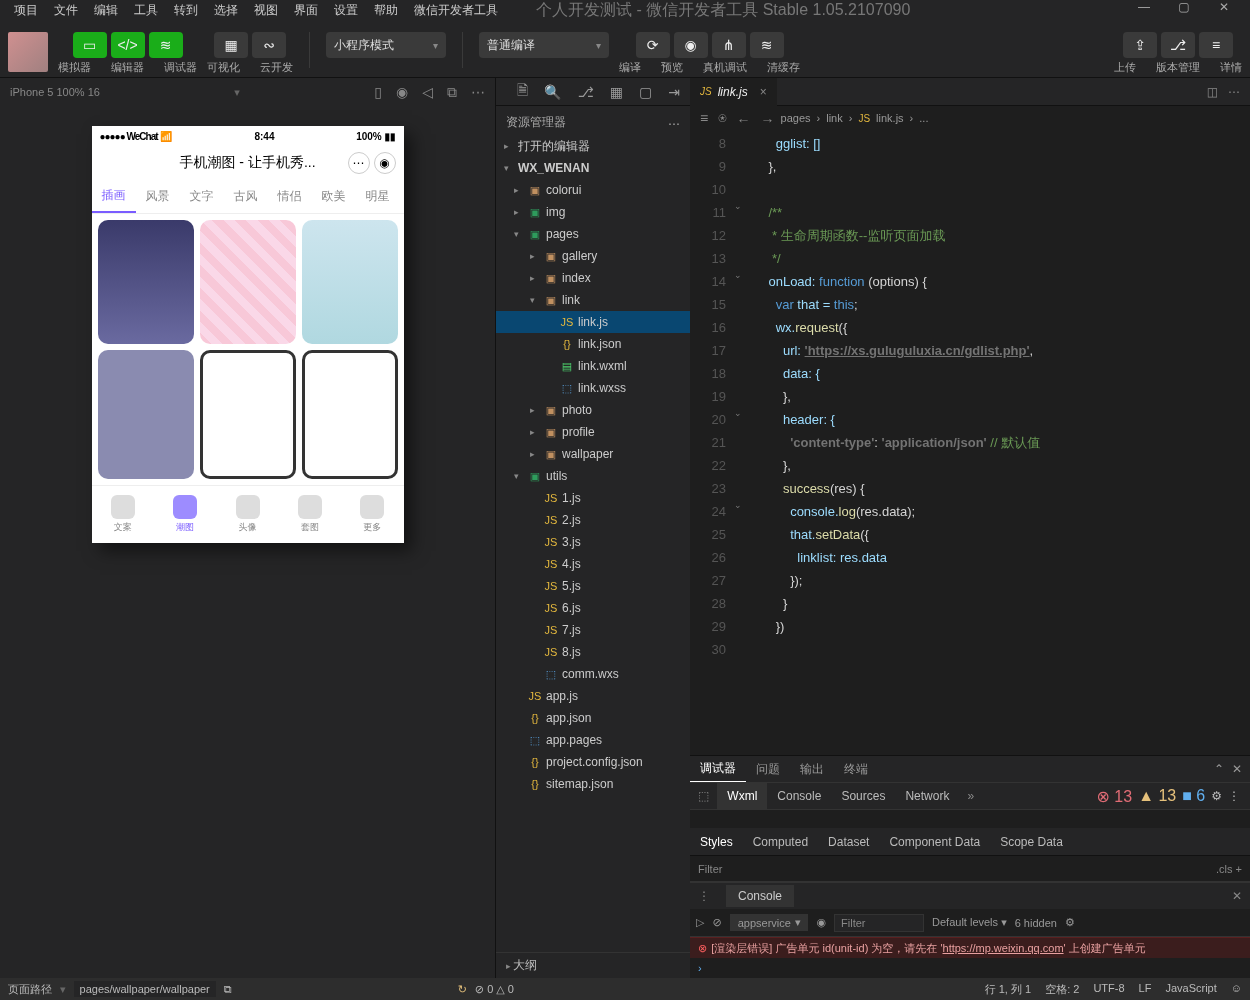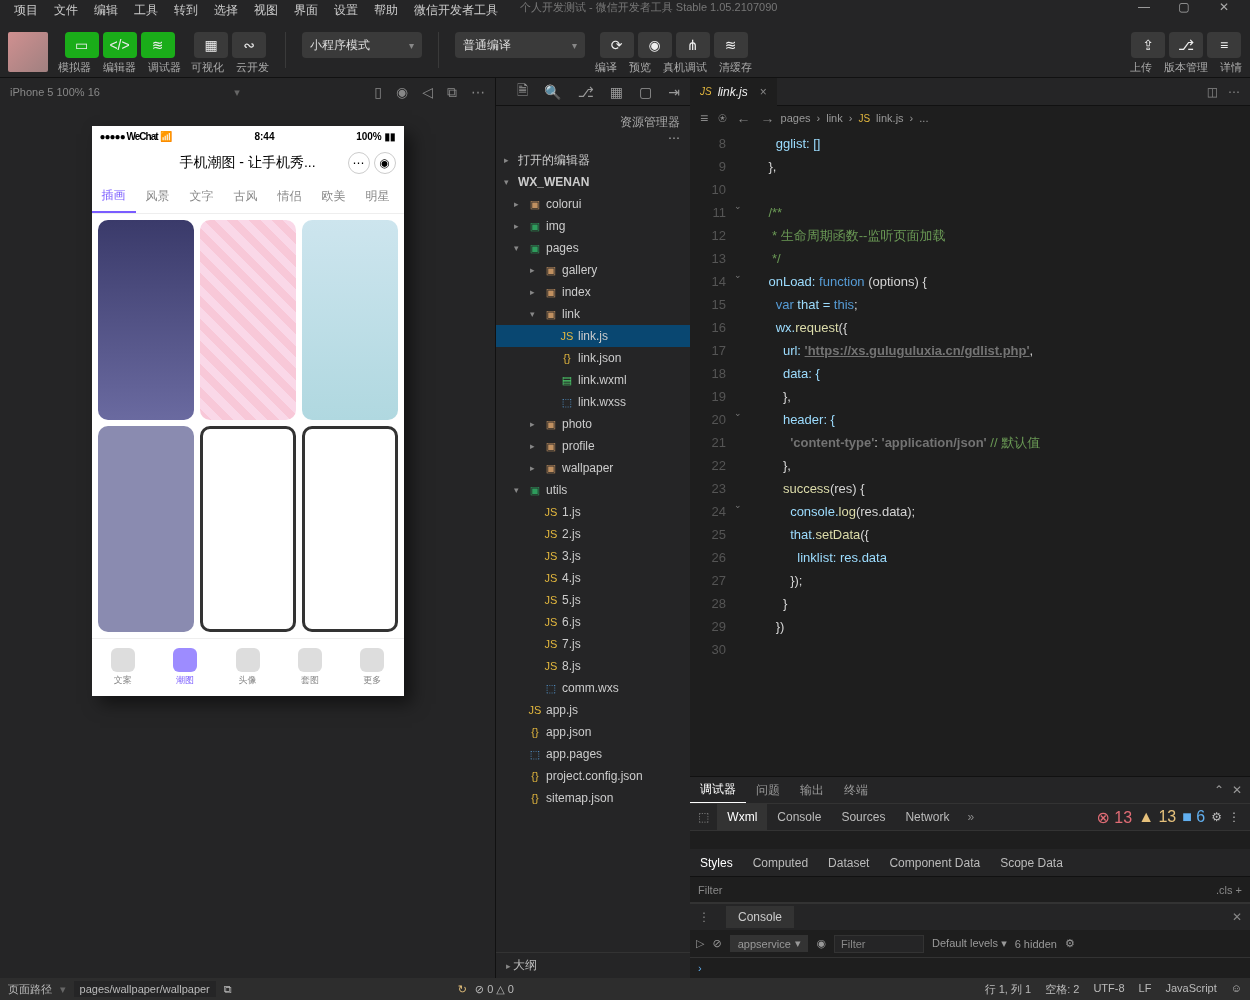--- a/index.html
+++ b/index.html
@@ -1,38 +1,38 @@
 <!DOCTYPE html>
 <html><head>
 <meta charset="utf-8">
 <style>
 * { margin:0; padding:0; box-sizing:border-box; font-family:"Microsoft YaHei","PingFang SC",sans-serif; }
 body { background:#1e1e1e; color:#ccc; width:1250px; height:1000px; overflow:hidden; font-size:12px; }
 .row { display:flex; align-items:flex-start; }
 .titlebar { height:28px; background:#252526; padding:0 8px; gap:4px; }
 .titlebar .mi { color:#ccc; padding:2px 6px; cursor:default; }
-.titlebar .mtitle { margin-left:12px; color:#777; font-size:11px; flex:1; }
+.titlebar .mtitle { margin-left:28px; color:#777; font-size:16px; flex:1; }
 .winbtn { width:36px; text-align:center; color:#aaa; font-size:12px; }
 .toolbar { height:50px; background:#252526; display:flex; align-items:flex-start; padding:4px 8px; gap:10px; border-bottom:1px solid #111; }
 .avatar { width:40px; height:40px; background:linear-gradient(135deg,#d09090,#a08080); border-radius:2px; }
 .grp { display:flex; flex-direction:column; align-items:center; gap:2px; }
 .grp-row { display:flex; gap:4px; }
 .tbtn { width:34px; height:26px; border-radius:4px; display:flex; align-items:center; justify-content:center; color:#eee; font-size:14px; }
 .green { background:#1aad19; }
 .dark { background:#3a3a3a; }
-.lbl { display:flex; gap:12px; font-size:11px; color:#aaa; }
+.lbl { display:flex; gap:20px; font-size:11px; color:#aaa; }
 .dd { height:26px; background:#3a3a3a; border-radius:4px; padding:0 8px; display:flex; align-items:center; gap:6px; color:#ddd; font-size:12px; min-width:120px; }
 .dd .arr { margin-left:auto; color:#888; font-size:10px; }
 .spacer { flex:1; }
 .content { display:flex; height:calc(1000px - 28px - 50px - 22px); }
 .simcol { width:495px; background:#252526; display:flex; flex-direction:column; }
 .simbar { height:28px; display:flex; align-items:center; padding:0 10px; color:#888; font-size:11px; justify-content:space-between; }
 .simbar-right { display:flex; gap:14px; color:#888; font-size:14px; }
 .simarea { flex:1; display:flex; align-items:flex-start; justify-content:center; padding-top:20px; }
-.phone { width:312px; height:570px; background:#fff; box-shadow:8px 8px 16px rgba(0,0,0,0.5); display:flex; flex-direction:column; color:#000;}
+.phone { width:312px; height:417px; background:#fff; box-shadow:8px 8px 16px rgba(0,0,0,0.5); display:flex; flex-direction:column; color:#000;}
 .phstatus { height:20px; display:flex; align-items:center; justify-content:space-between; padding:0 8px; font-size:10px; font-weight:bold; }
 .phstatus .dots{letter-spacing:-1px;}
 .phtitle { height:34px; display:flex; align-items:center; justify-content:center; font-size:14px; position:relative; }
 .phtitle .caps{ position:absolute; right:8px; display:flex; gap:4px;}
 .cap{ width:22px; height:22px; border:1px solid #ccc; border-radius:11px; display:flex; align-items:center; justify-content:center; font-size:12px;}
 .tabs { height:34px; display:flex; overflow:hidden; border-bottom:1px solid #eee; }
 .tabs .t { flex:0 0 auto; padding:0 10px; display:flex; align-items:center; color:#888; font-size:12px; }
 .tabs .t.active { color:#7a5cff; border-bottom:2px solid #7a5cff; }
 .grid { flex:1; padding:6px; display:grid; grid-template-columns:repeat(3,1fr); gap:6px; overflow:hidden; }
 .card { border-radius:10px; }
@@ -43,21 +43,21 @@
 .c5{background:#fff;border:3px solid #333;}
 .c6{background:#fff;border:3px solid #333;}
 .bottombar{height:58px;border-top:1px solid #eee;display:flex;}
 .bb{flex:1;display:flex;flex-direction:column;align-items:center;justify-content:center;gap:2px;color:#888;font-size:9px;}
 .bb .ic{width:24px;height:24px;border-radius:6px;background:#ddd;}
 .bb.active .ic{background:#9d8cff;}
 .bb.active{color:#7a5cff;}
 .explorer{ width:195px; background:#252526; border-left:1px solid #111; display:flex; flex-direction:column; }
 .ex-top{ height:28px; display:flex; align-items:center; gap:8px; padding:0 6px; color:#999; font-size:14px; border-bottom:1px solid #111; justify-content:flex-end;}
 .ex-top span{padding:0 4px;}
-.ex-head{ padding:8px 10px 4px; color:#aaa; font-size:12px; display:flex; justify-content:space-between; align-items:flex-end;flex-direction:column;}
+.ex-head{ padding:8px 10px 4px; color:#aaa; font-size:12px; display:flex; justify-content:space-between; align-items:flex-end;}
 .tree{ flex:1; overflow:auto; font-size:12px; color:#ccc; padding-bottom:4px;}
 .ti{ display:flex; align-items:center; height:22px; padding-left:8px; gap:4px; cursor:default;}
 .ti .ar{ width:10px; color:#888; font-size:9px;}
 .ti .ico{ width:14px; text-align:center; font-size:11px;}
 .fjs{color:#e4b83e;}
 .fjson{color:#e4b83e;}
 .ffold{color:#c09060;}
 .ffold-g{color:#2e9c5c;}
 .fcss{color:#5da8e8;}
 .fwx{color:#5da8e8;}
@@ -543,20 +543,21 @@
                   <span>appservice</span>
                   <span>▾</span>
                 </div>
               <span>◉</span>
               <div class="fin">Filter</div>
               <span><span>Default levels</span> ▾</span>
               <span>6 hidden</span>
               <span>⚙</span>
             </div>
             <div class="cs-out">
+              <div class="err-line"><span class="x">⊗</span><span>[渲染层错误] 广告单元 id(unit-id) 为空，请先在 '</span><span class="url-u" style="color:#e8a0a0">https://mp.weixin.qq.com</span><span>' 上创建广告单元</span></div>
               <div class="prompt">›</div>
             </div>
           </div>
         </div>
       </div>
     </div>
   </div>
 </div>
 
 <div class="statusbar">

